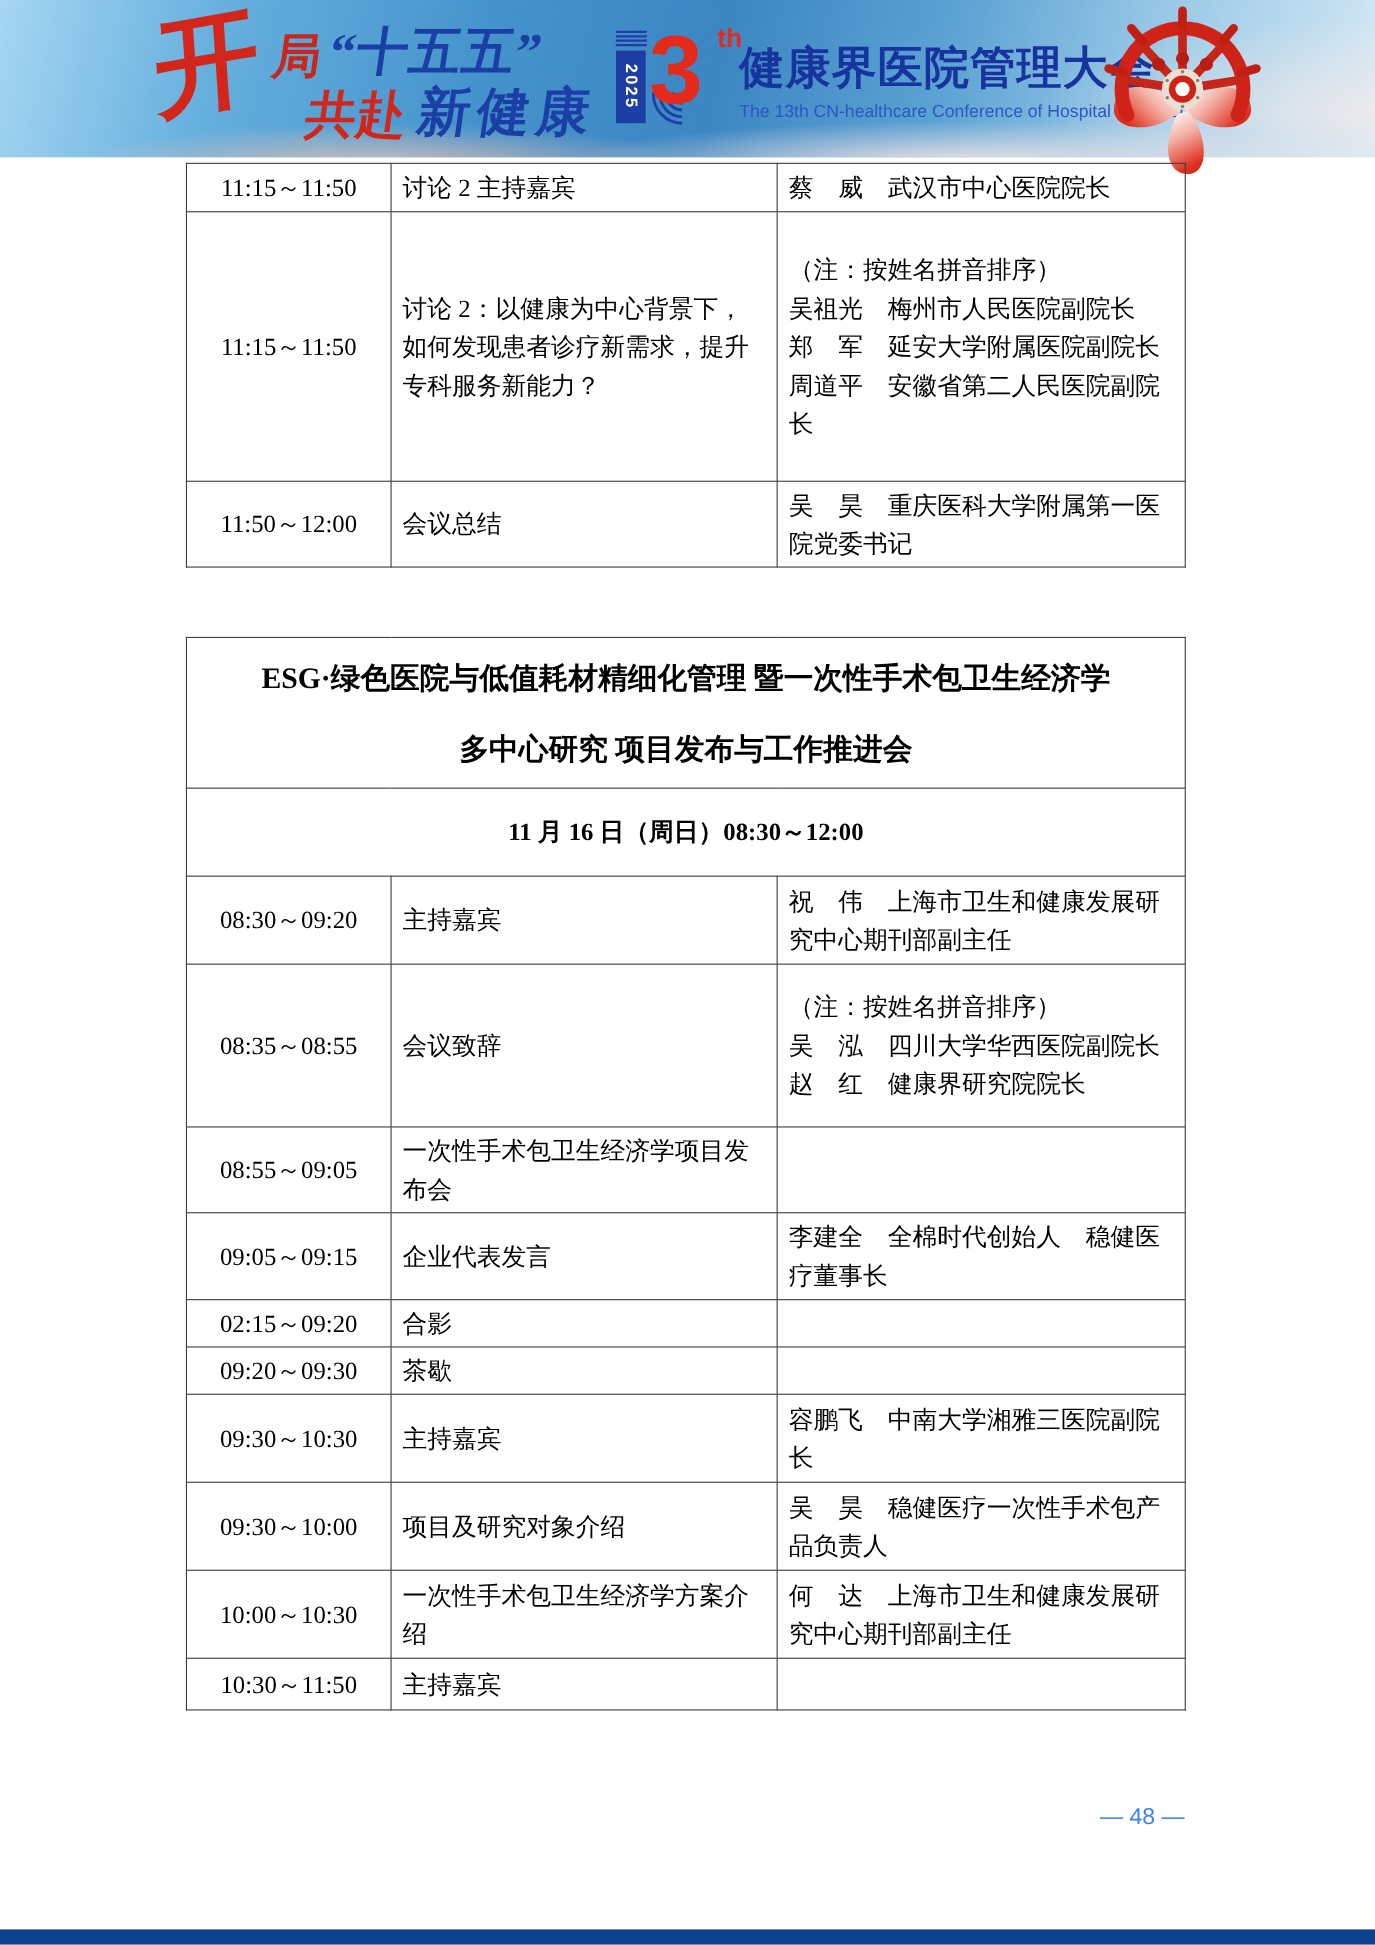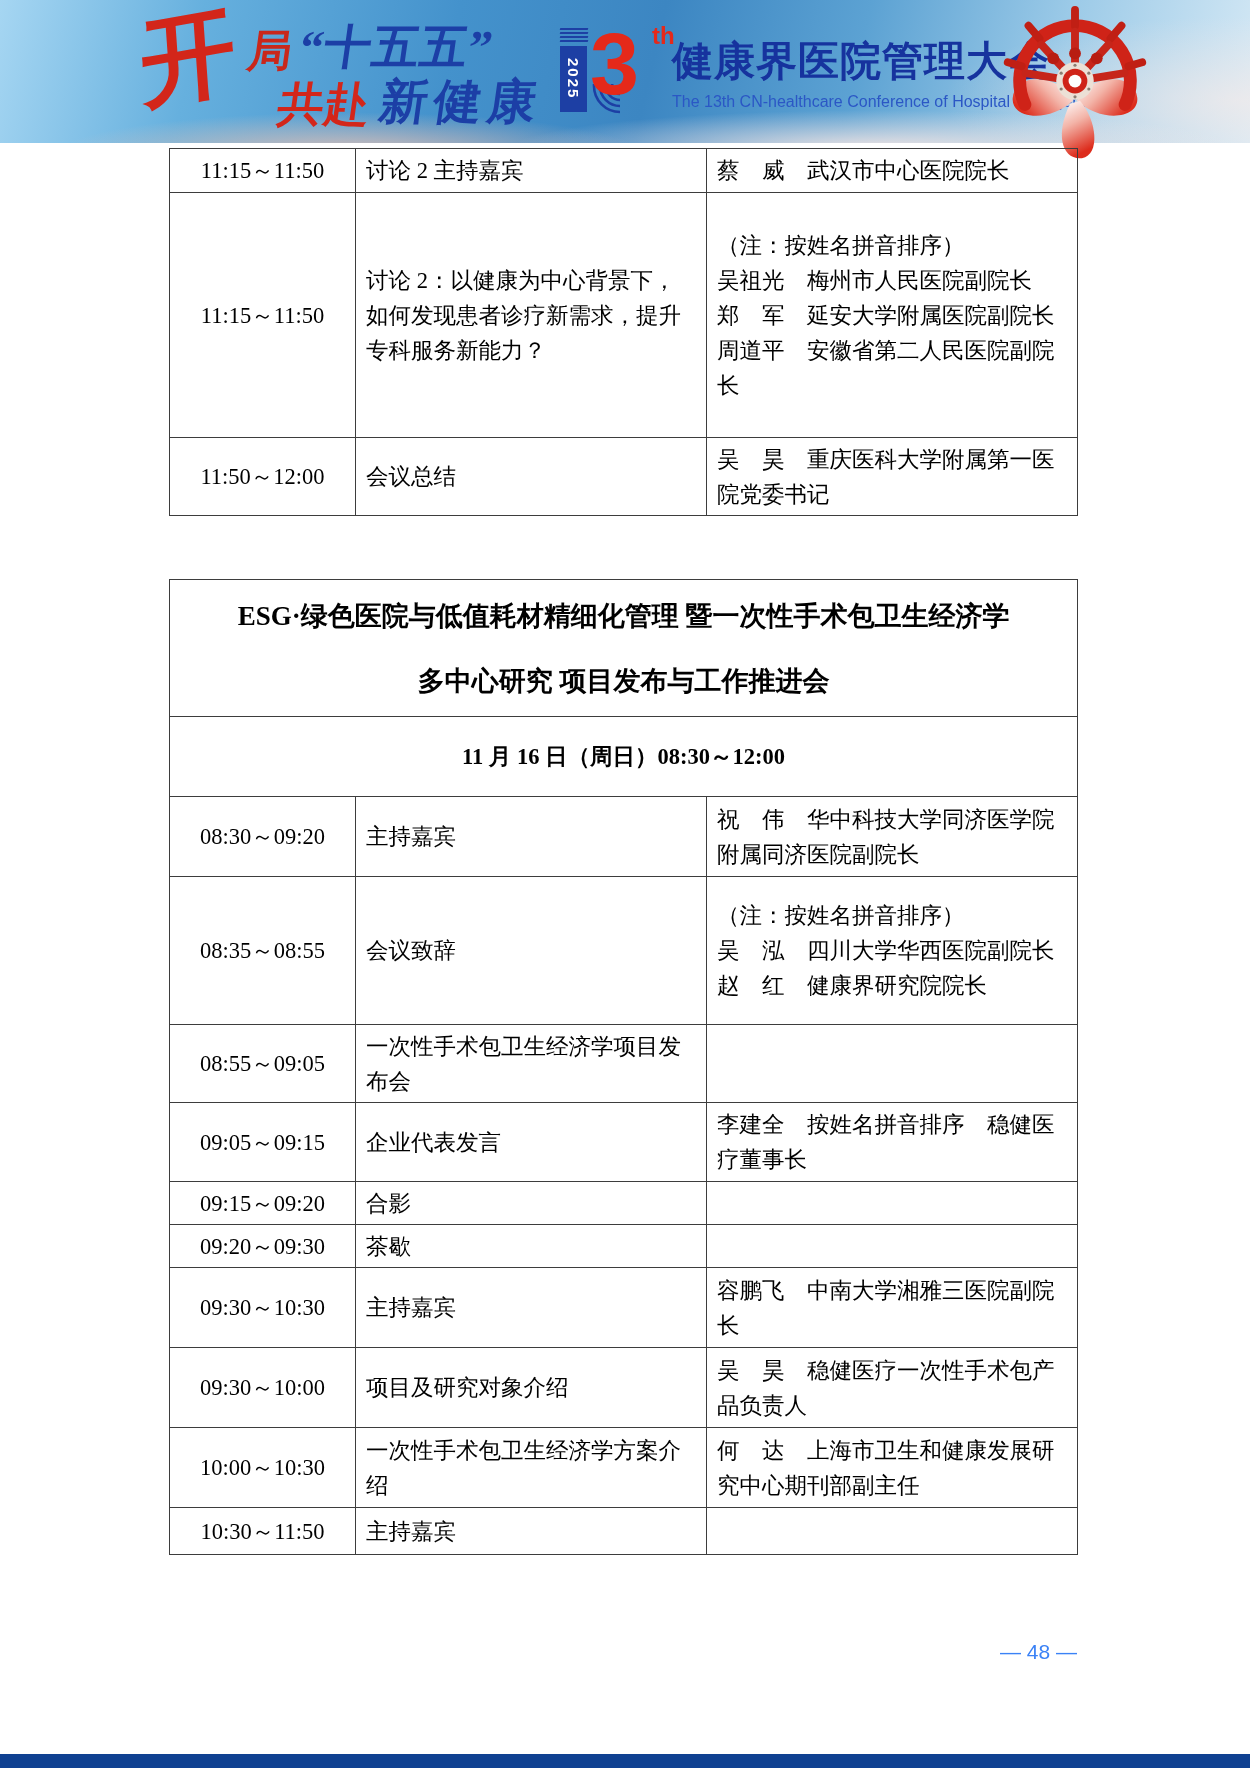--- a/index.html
+++ b/index.html
@@ -207,41 +207,41 @@
           <div class="t1">ESG·绿色医院与低值耗材精细化管理 暨一次性手术包卫生经济学</div>
           <div class="t2">多中心研究 项目发布与工作推进会</div>
         </td>
       </tr>
       <tr style="height:80px">
         <td class="sect-date" colspan="3">11 月 16 日（周日）08:30～12:00</td>
       </tr>
       <tr style="height:80px">
         <td class="time">08:30～09:20</td>
         <td class="topic">主持嘉宾</td>
-        <td class="guest">祝　伟　华中科技大学同济医学院附属同济医院副院长</td>
+        <td class="guest">祝　伟　上海市卫生和健康发展研究中心期刊部副主任</td>
       </tr>
       <tr style="height:148px">
         <td class="time">08:35～08:55</td>
         <td class="topic">会议致辞</td>
         <td class="guest">（注：按姓名拼音排序）
 吴　泓　四川大学华西医院副院长
 赵　红　健康界研究院院长</td>
       </tr>
       <tr style="height:78px">
         <td class="time">08:55～09:05</td>
         <td class="topic">一次性手术包卫生经济学项目发布会</td>
         <td class="guest"></td>
       </tr>
       <tr style="height:79px">
         <td class="time">09:05～09:15</td>
         <td class="topic">企业代表发言</td>
-        <td class="guest">李建全　按姓名拼音排序　稳健医疗董事长</td>
+        <td class="guest">李建全　全棉时代创始人　稳健医疗董事长</td>
       </tr>
       <tr style="height:43px">
-        <td class="time">09:15～09:20</td>
+        <td class="time">02:15～09:20</td>
         <td class="topic">合影</td>
         <td class="guest"></td>
       </tr>
       <tr style="height:43px">
         <td class="time">09:20～09:30</td>
         <td class="topic">茶歇</td>
         <td class="guest"></td>
       </tr>
       <tr style="height:80px">
         <td class="time">09:30～10:30</td>

